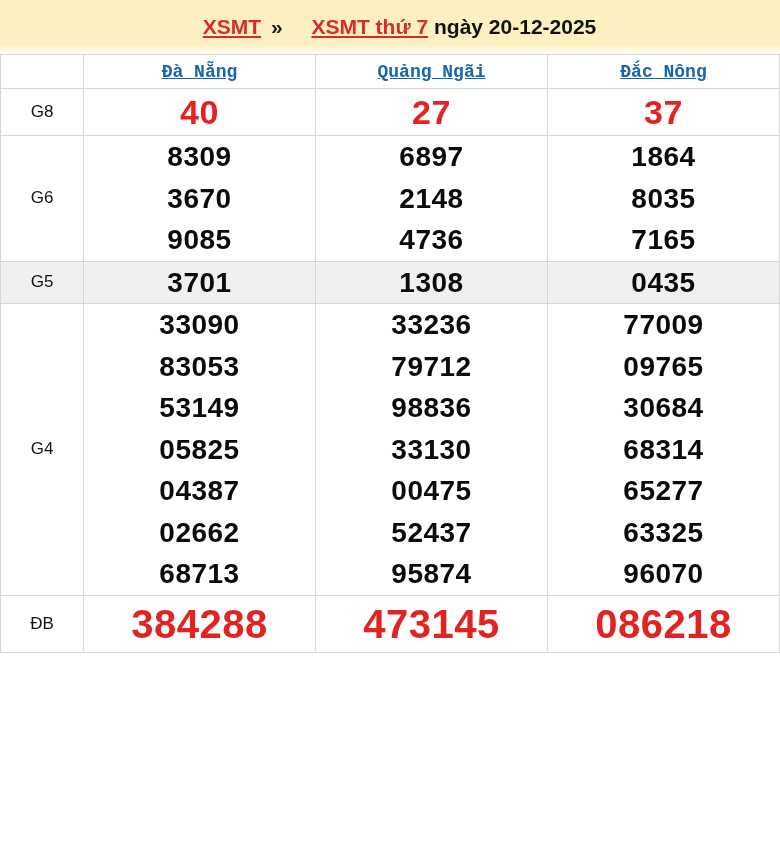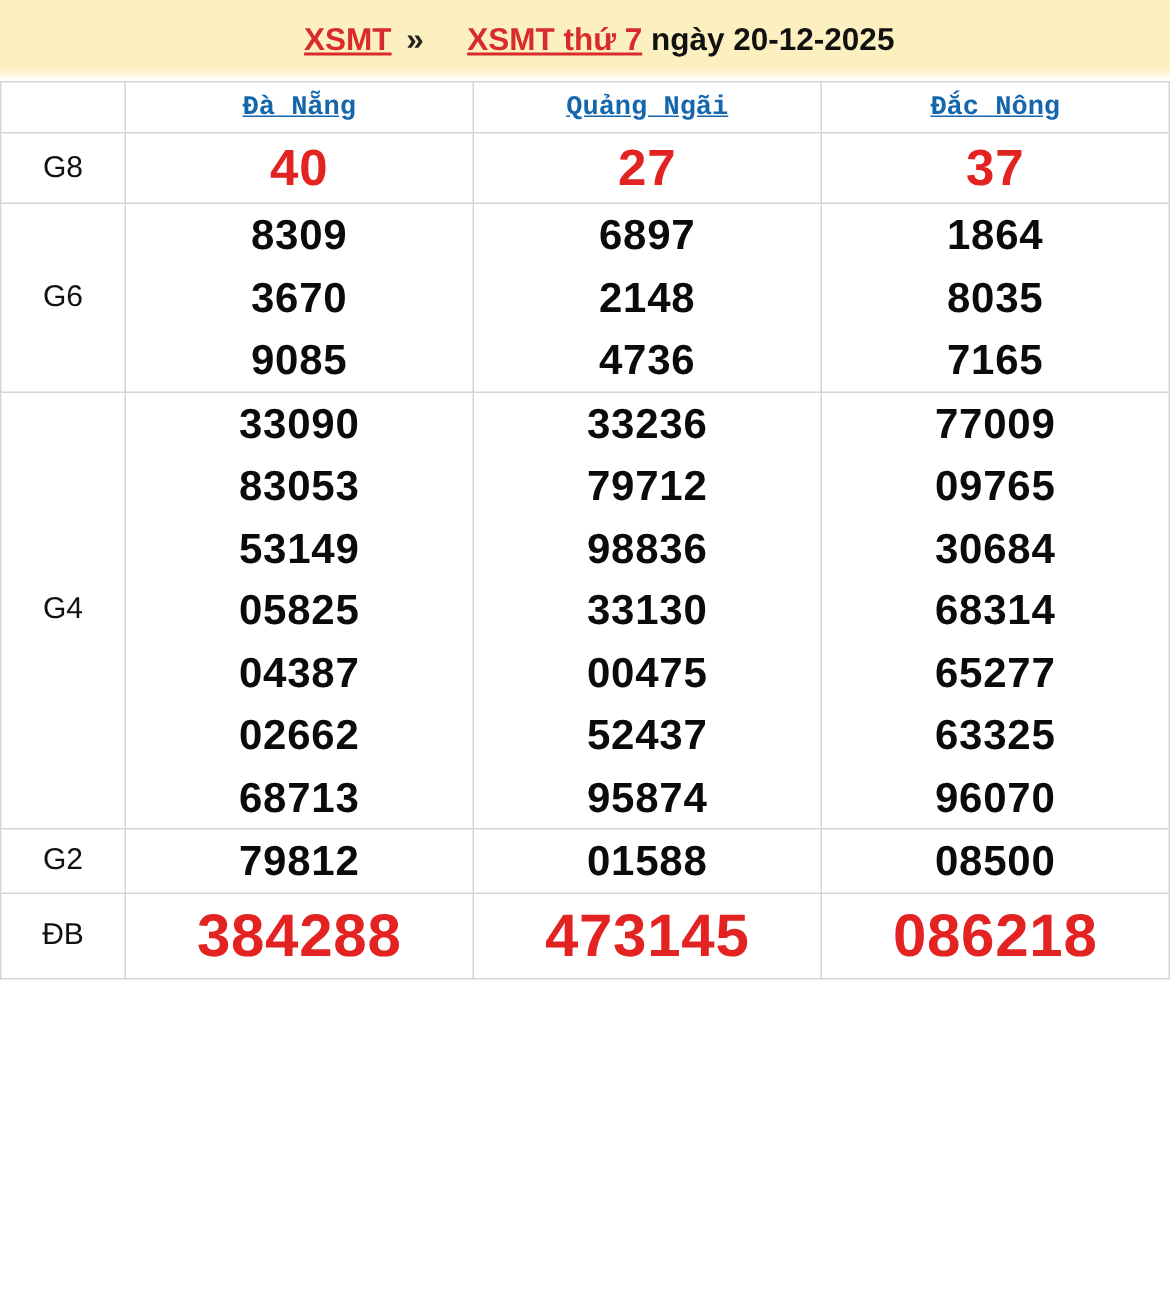--- a/index.html
+++ b/index.html
@@ -41,21 +41,21 @@
     padding:0;
   }
   thead th{
     height:34px;background:#ffffff;font-family:Liberation Mono, monospace;
   }
   thead a{
     color:var(--blue);font-weight:bold;font-size:18px;
     text-decoration:underline;cursor:pointer;
   }
   .label-cell{
-    font-size:20px;font-weight:normal;color:#111;
+    font-size:17px;font-weight:normal;color:#111;
     background:inherit;
   }
   tr.gray{background:var(--gray-row);}
   tr.white{background:#ffffff;}
   .num{
     font-weight:bold;font-size:28px;line-height:41.5px;
     color:#0b0b0b;letter-spacing:0.5px;
   }
   tr.style-red .num{
     color:var(--num-red);font-size:34px;line-height:46px;
@@ -121,20 +121,32 @@
           <div class="num">6897</div>
           <div class="num">2148</div>
           <div class="num">4736</div>
         </td>
         <td class="value-cell">
           <div class="num">1864</div>
           <div class="num">8035</div>
           <div class="num">7165</div>
         </td>
       </tr>
+      <tr class="gray style-normal">
+        <td class="label-cell">G5</td>
+        <td class="value-cell">
+          <div class="num">3701</div>
+        </td>
+        <td class="value-cell">
+          <div class="num">1308</div>
+        </td>
+        <td class="value-cell">
+          <div class="num">0435</div>
+        </td>
+      </tr>
       <tr class="white style-normal">
         <td class="label-cell">G4</td>
         <td class="value-cell">
           <div class="num">33090</div>
           <div class="num">83053</div>
           <div class="num">53149</div>
           <div class="num">05825</div>
           <div class="num">04387</div>
           <div class="num">02662</div>
           <div class="num">68713</div>
@@ -151,32 +163,20 @@
         <td class="value-cell">
           <div class="num">77009</div>
           <div class="num">09765</div>
           <div class="num">30684</div>
           <div class="num">68314</div>
           <div class="num">65277</div>
           <div class="num">63325</div>
           <div class="num">96070</div>
         </td>
       </tr>
-      <tr class="white style-normal">
-        <td class="label-cell">G2</td>
-        <td class="value-cell">
-          <div class="num">79812</div>
-        </td>
-        <td class="value-cell">
-          <div class="num">01588</div>
-        </td>
-        <td class="value-cell">
-          <div class="num">08500</div>
-        </td>
-      </tr>
       <tr class="white style-red-big">
         <td class="label-cell">ĐB</td>
         <td class="value-cell">
           <div class="num">384288</div>
         </td>
         <td class="value-cell">
           <div class="num">473145</div>
         </td>
         <td class="value-cell">
           <div class="num">086218</div>

